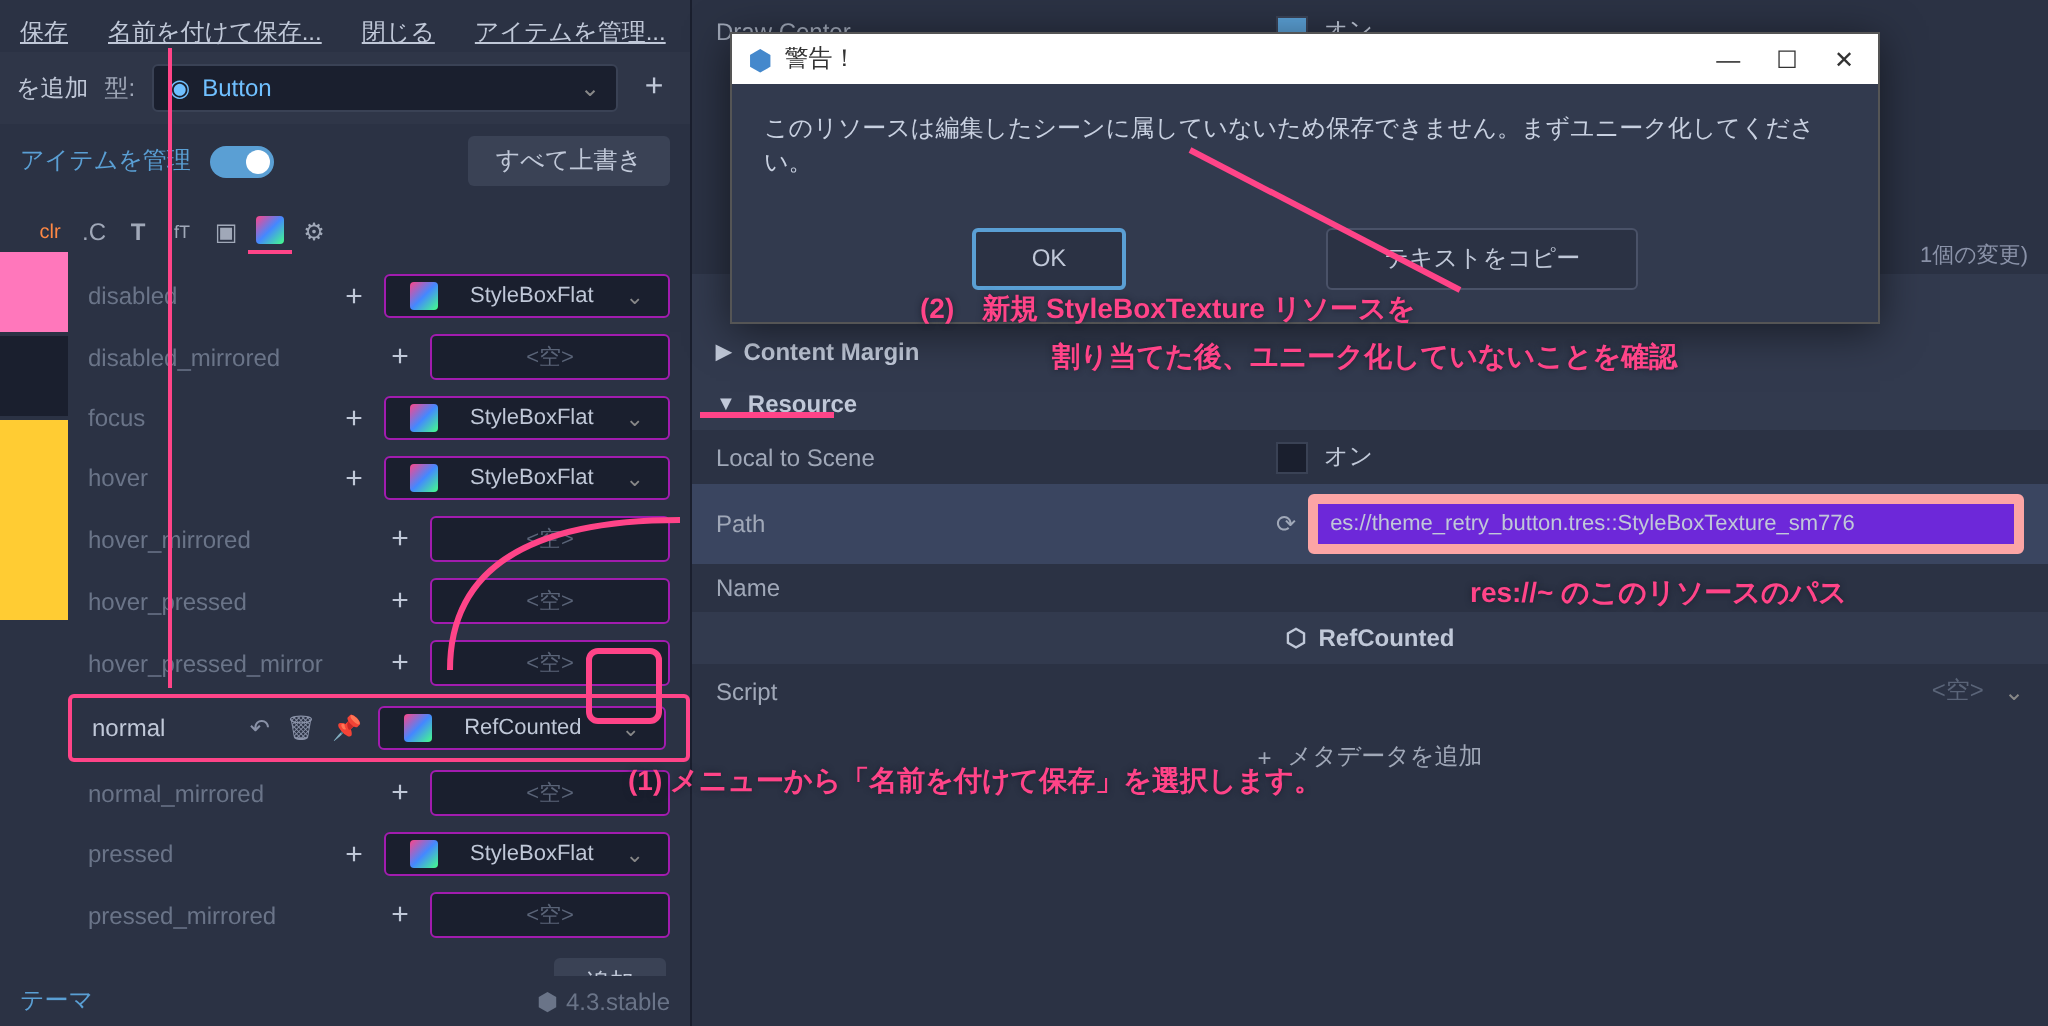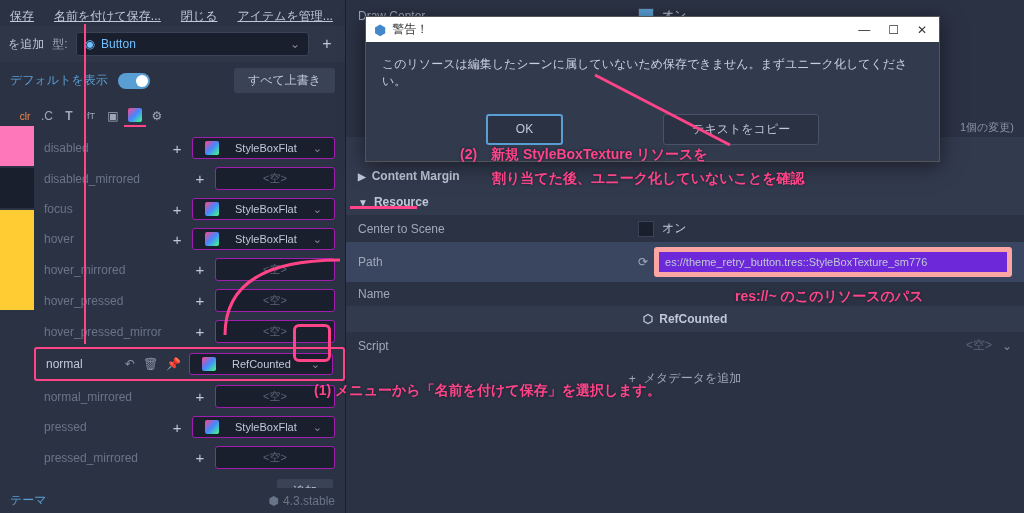--- a/index.html
+++ b/index.html
@@ -83,21 +83,21 @@
     <span class="type-label">型:</span>
     <div class="type-select">
       <span style="color:#70c0ff">◉</span>
       <span>Button</span>
       <span class="chevron-down">⌄</span>
     </div>
     <div class="plus-btn">+</div>
   </div>
 
   <div class="defaults-row">
-    <span class="link-text">デフォルトを表示</span>
+    <span class="link-text">アイテムを管理</span>
     <div class="toggle"></div>
     <div class="override-btn">すべて上書き</div>
   </div>
 
   <div class="icon-row">
     <div class="icon-btn" style="font-size:10px;color:#ff8844">clr</div>
     <div class="icon-btn">.C</div>
     <div class="icon-btn" style="font-weight:bold">T</div>
     <div class="icon-btn" style="font-size:9px">fT</div>
     <div class="icon-btn">▣</div>
@@ -221,21 +221,21 @@
   </div>
   <div class="section-hdr">
     <span class="section-chevron">▶</span>
     <span>Content Margin</span>
   </div>
   <div class="section-hdr">
     <span class="section-chevron">▼</span>
     <span>Resource</span>
   </div>
   <div class="insp-row">
-    <span class="insp-label">Center to Scene</span>
+    <span class="insp-label">Local to Scene</span>
     <div class="insp-check"></div>
     <span style="margin-left:8px">オン</span>
   </div>
   <div class="insp-row" style="background:#3a4560">
     <span class="insp-label">Path</span>
     <span class="reload-icon">⟳</span>
     <input class="path-input" value="es://theme_retry_button.tres::StyleBoxTexture_sm776" style="">
   </div>
   <div class="insp-row">
     <span class="insp-label">Name</span>
@@ -278,15 +278,15 @@
 <div class="dropdown-highlight" style="left:293px;top:324px;width:38px;height:38px"></div>
 <div class="anno-line" style="left:84px;top:24px;width:2px;height:320px"></div>
 <svg class="anno-svg" style="left:220px;top:255px;width:130px;height:85px">
     <path d="M5 80 Q5 5 120 5" stroke="#ff4488" stroke-width="3" fill="none"></path>
   </svg>
 <svg class="anno-svg" style="left:590px;top:70px;width:150px;height:80px">
     <path d="M5 5 L140 75" stroke="#ff4488" stroke-width="3" fill="none"></path>
   </svg>
 <div class="anno-line" style="left:350px;top:206px;width:67px;height:3px"></div>
 <div class="anno" style="left:460px;top:146px">(2)　新規 StyleBoxTexture リソースを</div>
-<div class="anno" style="left:492px;top:170px">割り当てた後、ユニーク化していないことを確認</div>
+<div class="anno" style="left:526px;top:170px">割り当てた後、ユニーク化していないことを確認</div>
 <div class="anno" style="left:735px;top:288px">res://~ のこのリソースのパス</div>
 <div class="anno" style="left:314px;top:382px">(1) メニューから「名前を付けて保存」を選択します。</div>
 
 </body></html>

